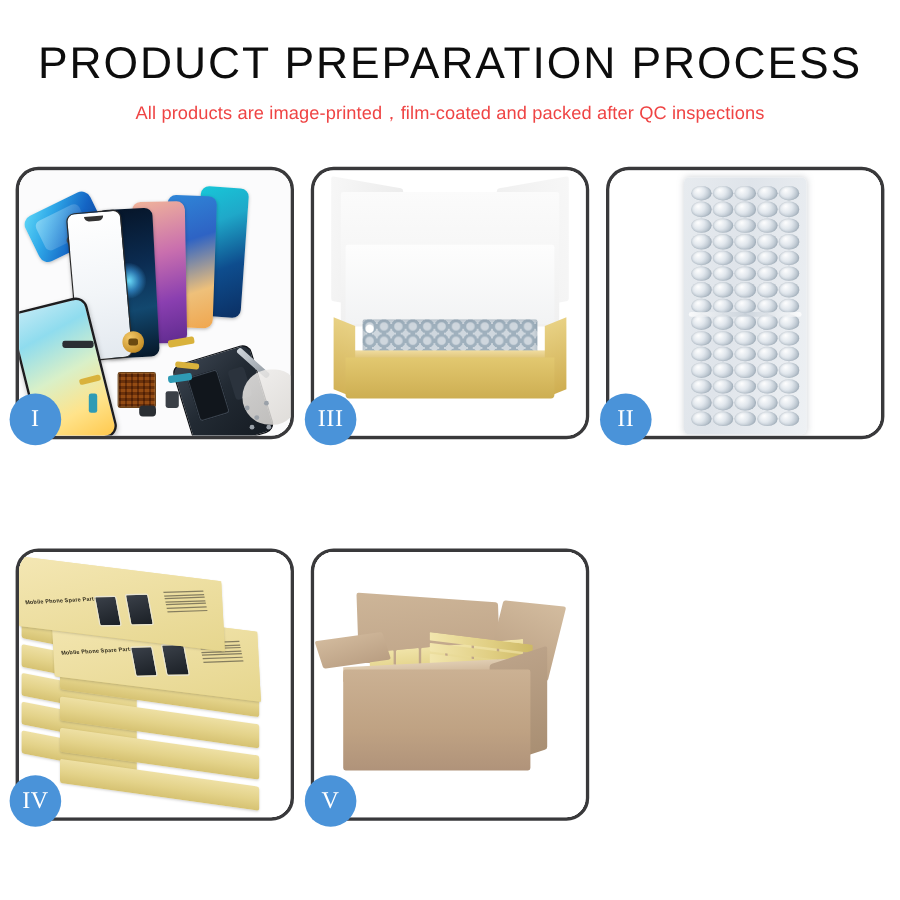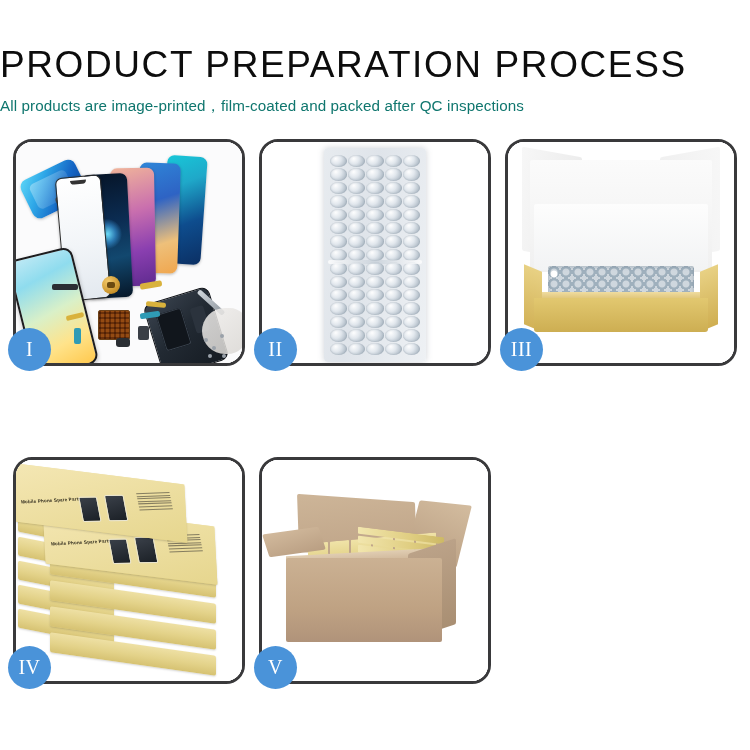--- a/index.html
+++ b/index.html
@@ -11,36 +11,37 @@
     width: 750px;
     height: 750px;
     font-family: "Liberation Sans", sans-serif;
     color: #111111;
     overflow: hidden;
     position: relative;
   }
 
   
   .header {
-    padding-top: 46px;
+    text-align: center;
+    padding-top: 34px;
   }
   .title {
     font-size: 37px;
     font-weight: 500;
     letter-spacing: 1.6px;
     color: #0d0d0d;
     line-height: 1.05;
     white-space: nowrap;
     font-family: "Liberation Sans", sans-serif;
   }
   .subtitle {
     margin-top: 11px;
     font-size: 15.2px;
     font-weight: 400;
-    color: #0f766e;
+    color: #ef4444;
     letter-spacing: 0.1px;
     white-space: nowrap;
   }
 
   
   .grid {
     position: absolute;
     left: 13px;
     top: 139px;
     width: 724px;
@@ -445,121 +446,121 @@
         <div class="screw sc3"></div>
         <div class="screw sc4"></div>
         <div class="screw sc5"></div>
       </div>
     </div>
     <div class="badge">I</div>
   </div>
 
   <div class="card">
     <div class="card-inner">
-      <div class="p2">
-        <div class="wrap-sheet">
-          <div class="bubbles">
-            <span class="bub"></span>
-              <span class="bub"></span>
-              <span class="bub"></span>
-              <span class="bub"></span>
-              <span class="bub"></span>
-            <span class="bub"></span>
-              <span class="bub"></span>
-              <span class="bub"></span>
-              <span class="bub"></span>
-              <span class="bub"></span>
-            <span class="bub"></span>
-              <span class="bub"></span>
-              <span class="bub"></span>
-              <span class="bub"></span>
-              <span class="bub"></span>
-            <span class="bub"></span>
-              <span class="bub"></span>
-              <span class="bub"></span>
-              <span class="bub"></span>
-              <span class="bub"></span>
-            <span class="bub"></span>
-              <span class="bub"></span>
-              <span class="bub"></span>
-              <span class="bub"></span>
-              <span class="bub"></span>
-            <span class="bub"></span>
-              <span class="bub"></span>
-              <span class="bub"></span>
-              <span class="bub"></span>
-              <span class="bub"></span>
-            <span class="bub"></span>
-              <span class="bub"></span>
-              <span class="bub"></span>
-              <span class="bub"></span>
-              <span class="bub"></span>
-            <span class="bub"></span>
-              <span class="bub"></span>
-              <span class="bub"></span>
-              <span class="bub"></span>
-              <span class="bub"></span>
-            <span class="bub"></span>
-              <span class="bub"></span>
-              <span class="bub"></span>
-              <span class="bub"></span>
-              <span class="bub"></span>
-            <span class="bub"></span>
-              <span class="bub"></span>
-              <span class="bub"></span>
-              <span class="bub"></span>
-              <span class="bub"></span>
-            <span class="bub"></span>
-              <span class="bub"></span>
-              <span class="bub"></span>
-              <span class="bub"></span>
-              <span class="bub"></span>
-            <span class="bub"></span>
-              <span class="bub"></span>
-              <span class="bub"></span>
-              <span class="bub"></span>
-              <span class="bub"></span>
-            <span class="bub"></span>
-              <span class="bub"></span>
-              <span class="bub"></span>
-              <span class="bub"></span>
-              <span class="bub"></span>
-            <span class="bub"></span>
-              <span class="bub"></span>
-              <span class="bub"></span>
-              <span class="bub"></span>
-              <span class="bub"></span>
-            <span class="bub"></span>
-              <span class="bub"></span>
-              <span class="bub"></span>
-              <span class="bub"></span>
-              <span class="bub"></span>
-          </div>
-          <div class="wrap-seam"></div>
-        </div>
-      </div>
-    </div>
-    <div class="badge">II</div>
-  </div>
-
-  <div class="card">
-    <div class="card-inner">
       <div class="p3">
         <div class="m3-lidL"></div>
         <div class="m3-lidR"></div>
         <div class="m3-back"></div>
         <div class="m3-foam"></div>
         <div class="m3-inner-bub"></div>
         <div class="m3-rim"></div>
         <div class="m3-flapL"></div>
         <div class="m3-flapR"></div>
         <div class="m3-front"></div>
       </div>
     </div>
     <div class="badge">III</div>
+  </div>
+
+  <div class="card">
+    <div class="card-inner">
+      <div class="p2">
+        <div class="wrap-sheet">
+          <div class="bubbles">
+            <span class="bub"></span>
+              <span class="bub"></span>
+              <span class="bub"></span>
+              <span class="bub"></span>
+              <span class="bub"></span>
+            <span class="bub"></span>
+              <span class="bub"></span>
+              <span class="bub"></span>
+              <span class="bub"></span>
+              <span class="bub"></span>
+            <span class="bub"></span>
+              <span class="bub"></span>
+              <span class="bub"></span>
+              <span class="bub"></span>
+              <span class="bub"></span>
+            <span class="bub"></span>
+              <span class="bub"></span>
+              <span class="bub"></span>
+              <span class="bub"></span>
+              <span class="bub"></span>
+            <span class="bub"></span>
+              <span class="bub"></span>
+              <span class="bub"></span>
+              <span class="bub"></span>
+              <span class="bub"></span>
+            <span class="bub"></span>
+              <span class="bub"></span>
+              <span class="bub"></span>
+              <span class="bub"></span>
+              <span class="bub"></span>
+            <span class="bub"></span>
+              <span class="bub"></span>
+              <span class="bub"></span>
+              <span class="bub"></span>
+              <span class="bub"></span>
+            <span class="bub"></span>
+              <span class="bub"></span>
+              <span class="bub"></span>
+              <span class="bub"></span>
+              <span class="bub"></span>
+            <span class="bub"></span>
+              <span class="bub"></span>
+              <span class="bub"></span>
+              <span class="bub"></span>
+              <span class="bub"></span>
+            <span class="bub"></span>
+              <span class="bub"></span>
+              <span class="bub"></span>
+              <span class="bub"></span>
+              <span class="bub"></span>
+            <span class="bub"></span>
+              <span class="bub"></span>
+              <span class="bub"></span>
+              <span class="bub"></span>
+              <span class="bub"></span>
+            <span class="bub"></span>
+              <span class="bub"></span>
+              <span class="bub"></span>
+              <span class="bub"></span>
+              <span class="bub"></span>
+            <span class="bub"></span>
+              <span class="bub"></span>
+              <span class="bub"></span>
+              <span class="bub"></span>
+              <span class="bub"></span>
+            <span class="bub"></span>
+              <span class="bub"></span>
+              <span class="bub"></span>
+              <span class="bub"></span>
+              <span class="bub"></span>
+            <span class="bub"></span>
+              <span class="bub"></span>
+              <span class="bub"></span>
+              <span class="bub"></span>
+              <span class="bub"></span>
+          </div>
+          <div class="wrap-seam"></div>
+        </div>
+      </div>
+    </div>
+    <div class="badge">II</div>
   </div>
 
   <div class="card">
     <div class="card-inner">
       <div class="p4">
         <div class="stack">
 
           <div class="sbox" style="left:2px;  top:62px;  width:96px; height:19px; transform:skewY(11deg);"></div>
           <div class="sbox" style="left:2px;  top:86px;  width:96px; height:19px; transform:skewY(11deg);"></div>
           <div class="sbox" style="left:2px;  top:110px; width:96px; height:19px; transform:skewY(11deg);"></div>

